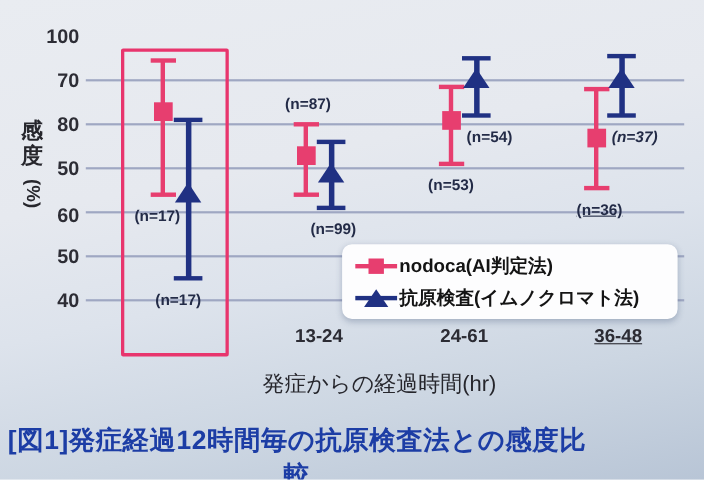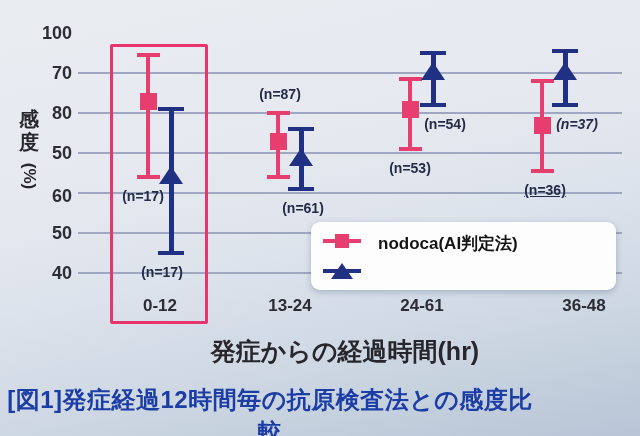--- a/index.html
+++ b/index.html
@@ -6,31 +6,31 @@
   body{font-family:"Liberation Sans","DejaVu Sans",sans-serif;}
   #stage{position:relative;width:640px;height:436px;overflow:hidden;
     background:linear-gradient(168deg,#e9ecf1 0%,#e6e9ef 35%,#dde3ec 55%,#ccd6e2 78%,#b8c5d6 100%);}
   .note{position:absolute;top:16px;right:18px;font-size:13px;font-weight:bold;color:#1c2b55;letter-spacing:0;}
   .gridline{position:absolute;left:78px;width:544px;height:2px;background:#9fa7c2;z-index:1;}
   .ytick{position:absolute;left:24px;width:48px;text-align:right;font-size:18px;font-weight:bold;color:#2d2d35;line-height:20px;z-index:2;}
   .xtick{position:absolute;top:296px;width:80px;text-align:center;font-size:17px;font-weight:600;color:#2c2c34;z-index:2;}
   .ylabel{position:absolute;left:16px;top:108px;width:26px;display:flex;flex-direction:column;align-items:center;color:#26262c;z-index:2;}
   .ylabel .k{font-size:20px;font-weight:bold;line-height:23px;}
   .ylabel .u{font-size:17px;font-weight:bold;transform:rotate(90deg);margin-top:12px;white-space:nowrap;}
-  .xtitle{position:absolute;left:185px;top:335px;width:320px;text-align:center;font-size:25px;font-weight:bold;color:#26262c;z-index:2;}
+  .xtitle{position:absolute;left:185px;top:335px;width:320px;text-align:center;font-size:20px;font-weight:normal;color:#26262c;z-index:2;}
   .hlbox{position:absolute;border:3px solid #e8356d;border-radius:2px;background:transparent;z-index:3;}
   .ebar-line{position:absolute;z-index:4;}
   .ebar-cap{position:absolute;height:4px;z-index:4;}
   .marker-square{position:absolute;width:17px;height:17px;z-index:5;}
   .marker-tri{position:absolute;width:0;height:0;border-left:12px solid transparent;border-right:12px solid transparent;z-index:5;}
   .nlabel{position:absolute;width:80px;text-align:center;font-size:14px;font-weight:bold;color:#232b47;z-index:6;white-space:nowrap;}
   .legend{position:absolute;left:311px;top:222px;width:305px;height:68px;background:#fdfdfe;border-radius:9px;
     box-shadow:0 2px 6px rgba(40,60,100,.28);display:flex;flex-direction:column;justify-content:space-evenly;
     padding:2px 0 2px 12px;box-sizing:border-box;z-index:7;}
-  .legend-row{display:flex;gap:17px;}
+  .legend-row{display:flex;align-items:center;gap:2px;}
   .lg-marker{position:relative;width:38px;height:18px;flex:0 0 38px;}
   .lg-line{position:absolute;left:0;top:7px;width:38px;height:4px;}
   .lg-square{position:absolute;left:12px;top:2px;width:14px;height:14px;}
   .lg-tri{position:absolute;left:8px;top:1px;width:0;height:0;border-left:11px solid transparent;border-right:11px solid transparent;}
   .legend-label{font-size:17px;font-weight:600;color:#141414;white-space:nowrap;}
   .caption{position:absolute;left:0;top:384px;width:540px;text-align:center;font-size:24px;font-weight:bold;color:#1c3da5;z-index:2;letter-spacing:.5px;}
 </style>
 </head>
 <body>
 
@@ -48,40 +48,40 @@
           <div class="lg-line" style="background: rgb(231, 62, 111);"></div>
           <div class="lg-square" style="background: rgb(231, 62, 111);"></div>
         </div>
         <div class="legend-label">nodoca(AI判定法)</div>
       </div>
       <div class="legend-row">
         <div class="lg-marker">
           <div class="lg-line" style="background: rgb(32, 49, 131);"></div>
           <div class="lg-tri" style="border-bottom: 16px solid rgb(32, 49, 131);"></div>
         </div>
+        <div class="legend-label">抗原検査(イムノクロマト法)</div>
       </div>
     </div>
   <div class="caption">[図1]発症経過12時間毎の抗原検査法との感度比較</div>
 <div class="gridline" style="top: 72px;"></div>
     <div class="gridline" style="top: 112px;"></div>
     <div class="gridline" style="top: 152px;"></div>
     <div class="gridline" style="top: 192px;"></div>
     <div class="gridline" style="top: 232px;"></div>
     <div class="gridline" style="top: 272px;"></div>
     <div class="ytick" style="top: 23px;">100</div>
     <div class="ytick" style="top: 63px;">70</div>
     <div class="ytick" style="top: 103px;">80</div>
     <div class="ytick" style="top: 143px;">50</div>
     <div class="ytick" style="top: 186px;">60</div>
     <div class="ytick" style="top: 223px;">50</div>
     <div class="ytick" style="top: 263px;">40</div>
-    <div class="xtick" style="left: 120px;">0-12</div>
     <div class="xtick" style="left: 250px;">13-24</div>
     <div class="xtick" style="left: 382px;">24-61</div>
-    <div class="xtick" style="left: 544px;">36-48</div>
+    <div class="xtick" style="left: 522px; text-decoration: underline;">36-48</div>
     <div class="hlbox" style="left: 110px; top: 44px; width: 92px; height: 274px; border-color: rgb(232, 53, 109);"></div>
     <div class="ebar-line" style="left: 146px; top: 55px; width: 4px; height: 122px; background: rgb(231, 62, 111);"></div>
     <div class="ebar-cap" style="left: 136.5px; top: 53px; width: 23px; background: rgb(231, 62, 111);"></div>
     <div class="ebar-cap" style="left: 136.5px; top: 175px; width: 23px; background: rgb(231, 62, 111);"></div>
     <div class="marker-square" style="left: 140px; top: 93px; background: rgb(231, 62, 111);"></div>
     <div class="nlabel" style="left: 103px; top: 188px;">(n=17)</div>
     <div class="ebar-line" style="left: 276px; top: 113px; width: 4px; height: 64px; background: rgb(231, 62, 111);"></div>
     <div class="ebar-cap" style="left: 266.5px; top: 111px; width: 23px; background: rgb(231, 62, 111);"></div>
     <div class="ebar-cap" style="left: 266.5px; top: 175px; width: 23px; background: rgb(231, 62, 111);"></div>
     <div class="marker-square" style="left: 270px; top: 133px; background: rgb(231, 62, 111);"></div>
@@ -98,21 +98,21 @@
     <div class="nlabel" style="left: 505px; top: 182px; text-decoration: underline;">(n=36)</div>
     <div class="ebar-line" style="left: 169px; top: 109px; width: 5px; height: 144px; background: rgb(32, 49, 131);"></div>
     <div class="ebar-cap" style="left: 158px; top: 107px; width: 26px; background: rgb(32, 49, 131);"></div>
     <div class="ebar-cap" style="left: 158px; top: 251px; width: 26px; background: rgb(32, 49, 131);"></div>
     <div class="marker-tri" style="left: 159px; top: 166px; border-bottom: 18px solid rgb(32, 49, 131);"></div>
     <div class="nlabel" style="left: 122px; top: 264px;">(n=17)</div>
     <div class="ebar-line" style="left: 299px; top: 129px; width: 5px; height: 60px; background: rgb(32, 49, 131);"></div>
     <div class="ebar-cap" style="left: 288px; top: 127px; width: 26px; background: rgb(32, 49, 131);"></div>
     <div class="ebar-cap" style="left: 288px; top: 187px; width: 26px; background: rgb(32, 49, 131);"></div>
     <div class="marker-tri" style="left: 289px; top: 148px; border-bottom: 18px solid rgb(32, 49, 131);"></div>
-    <div class="nlabel" style="left: 263px; top: 200px;">(n=61)</div>
+    <div class="nlabel" style="left: 263px; top: 200px;">(n=99)</div>
     <div class="ebar-line" style="left: 431px; top: 53px; width: 5px; height: 52px; background: rgb(32, 49, 131);"></div>
     <div class="ebar-cap" style="left: 420px; top: 51px; width: 26px; background: rgb(32, 49, 131);"></div>
     <div class="ebar-cap" style="left: 420px; top: 103px; width: 26px; background: rgb(32, 49, 131);"></div>
     <div class="marker-tri" style="left: 421px; top: 62px; border-bottom: 18px solid rgb(32, 49, 131);"></div>
     <div class="nlabel" style="left: 405px; top: 116px;">(n=54)</div>
     <div class="ebar-line" style="left: 563px; top: 51px; width: 5px; height: 54px; background: rgb(32, 49, 131);"></div>
     <div class="ebar-cap" style="left: 552px; top: 49px; width: 26px; background: rgb(32, 49, 131);"></div>
     <div class="ebar-cap" style="left: 552px; top: 103px; width: 26px; background: rgb(32, 49, 131);"></div>
     <div class="marker-tri" style="left: 553px; top: 62px; border-bottom: 18px solid rgb(32, 49, 131);"></div>
     <div class="nlabel" style="left: 537px; top: 116px; font-style: italic;">(n=37)</div>

